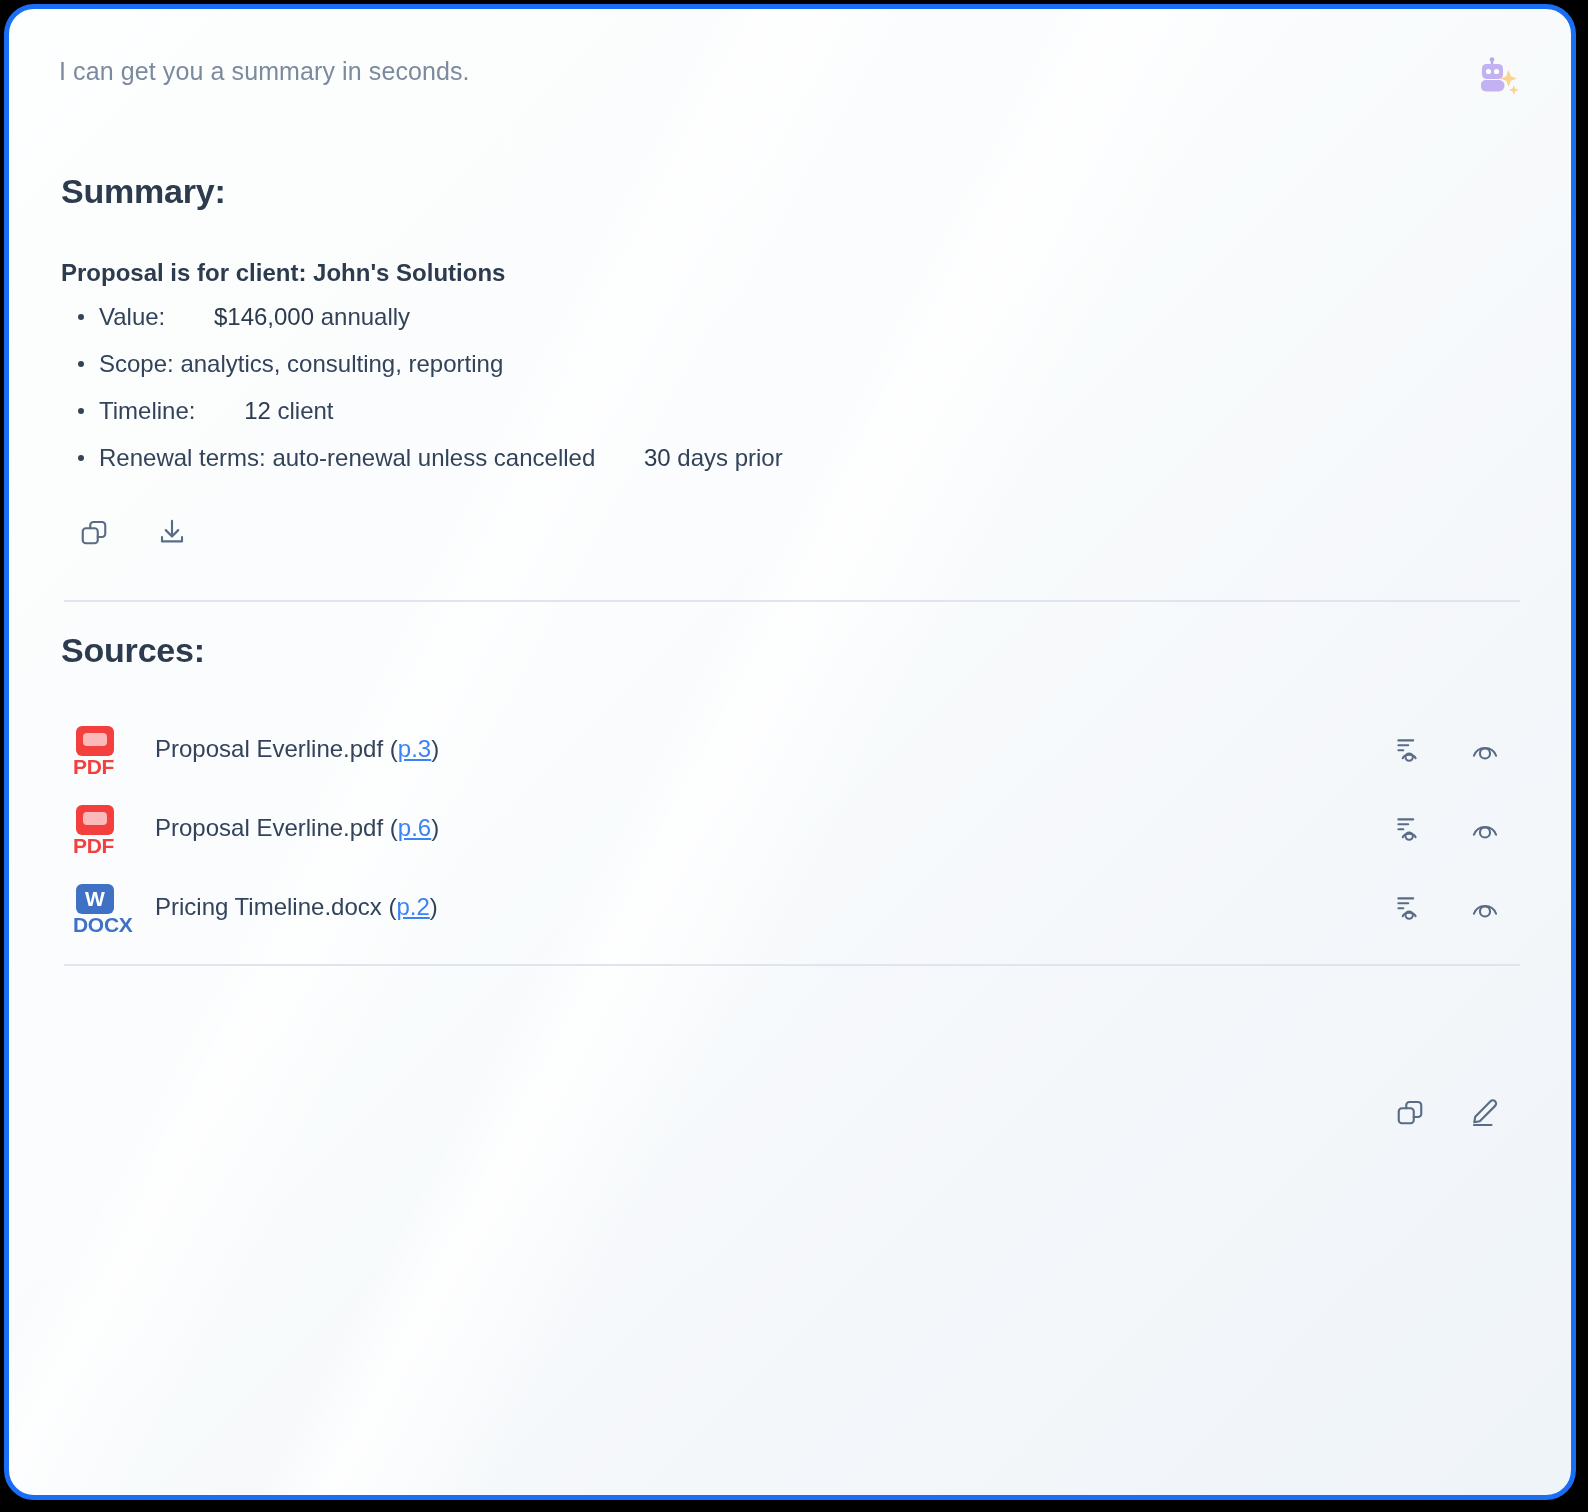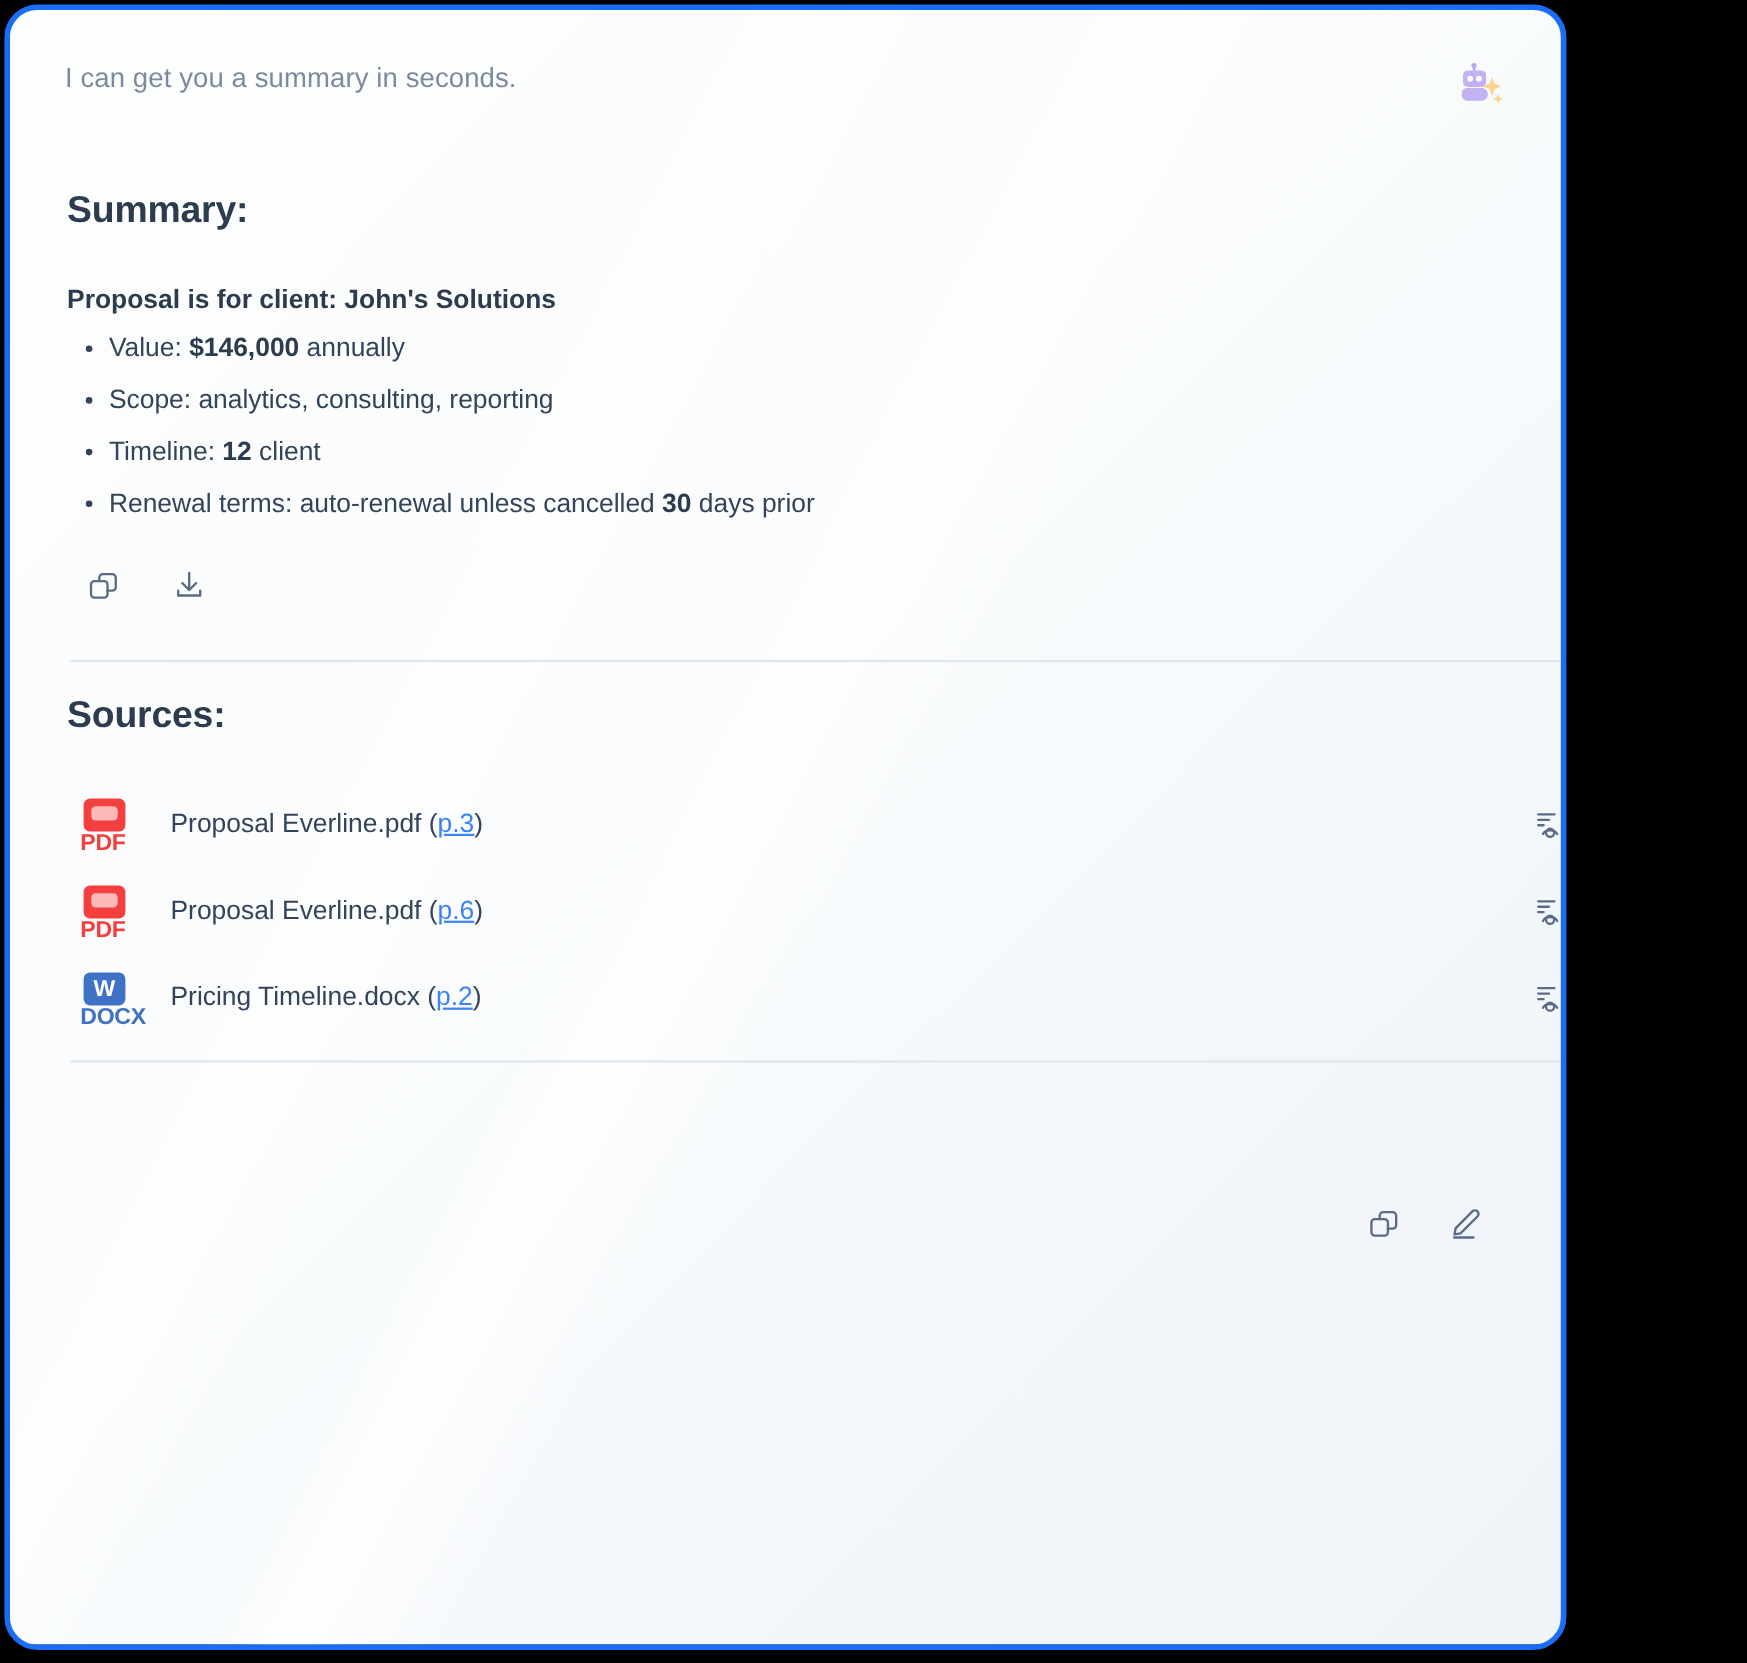--- a/index.html
+++ b/index.html
@@ -11,21 +11,21 @@
     width: 1588px;
     height: 1512px;
     overflow: hidden;
     font-family: "Liberation Sans", sans-serif;
   }
 
   #app-card {
     position: absolute;
     left: 4px;
     top: 4px;
-    width: 1420px;
+    width: 1572px;
     height: 1496px;
     box-sizing: border-box;
     border: 5px solid #1a6ef5;
     border-radius: 30px;
     background:
       linear-gradient(118deg, rgba(255,255,255,0.0) 0%, rgba(255,255,255,0.0) 30%, rgba(255,255,255,0.75) 33%, rgba(255,255,255,0.0) 39%, rgba(255,255,255,0.0) 44%, rgba(255,255,255,0.85) 47%, rgba(255,255,255,0.0) 54%, rgba(255,255,255,0.0) 100%),
       linear-gradient(135deg, #fdfefe 0%, #fafcfd 40%, #f4f7fa 72%, #eff4f9 100%);
     overflow: hidden;
   }
 
@@ -105,21 +105,21 @@
   ul.summary-list li::before {
     content: "";
     position: absolute;
     left: 17px;
     top: 21px;
     width: 6px;
     height: 6px;
     border-radius: 50%;
     background: #33435a;
   }
-  ul.summary-list li b { font-weight: bold; color: #2d3b4e; }
+  ul.summary-list li b { font-weight: normal; color: #2d3b4e; margin-left: 42px; }
 
   
   .summary-actions {
     position: absolute;
     left: 70px;
     top: 508px;
     display: flex;
     gap: 48px;
     align-items: center;
   }

